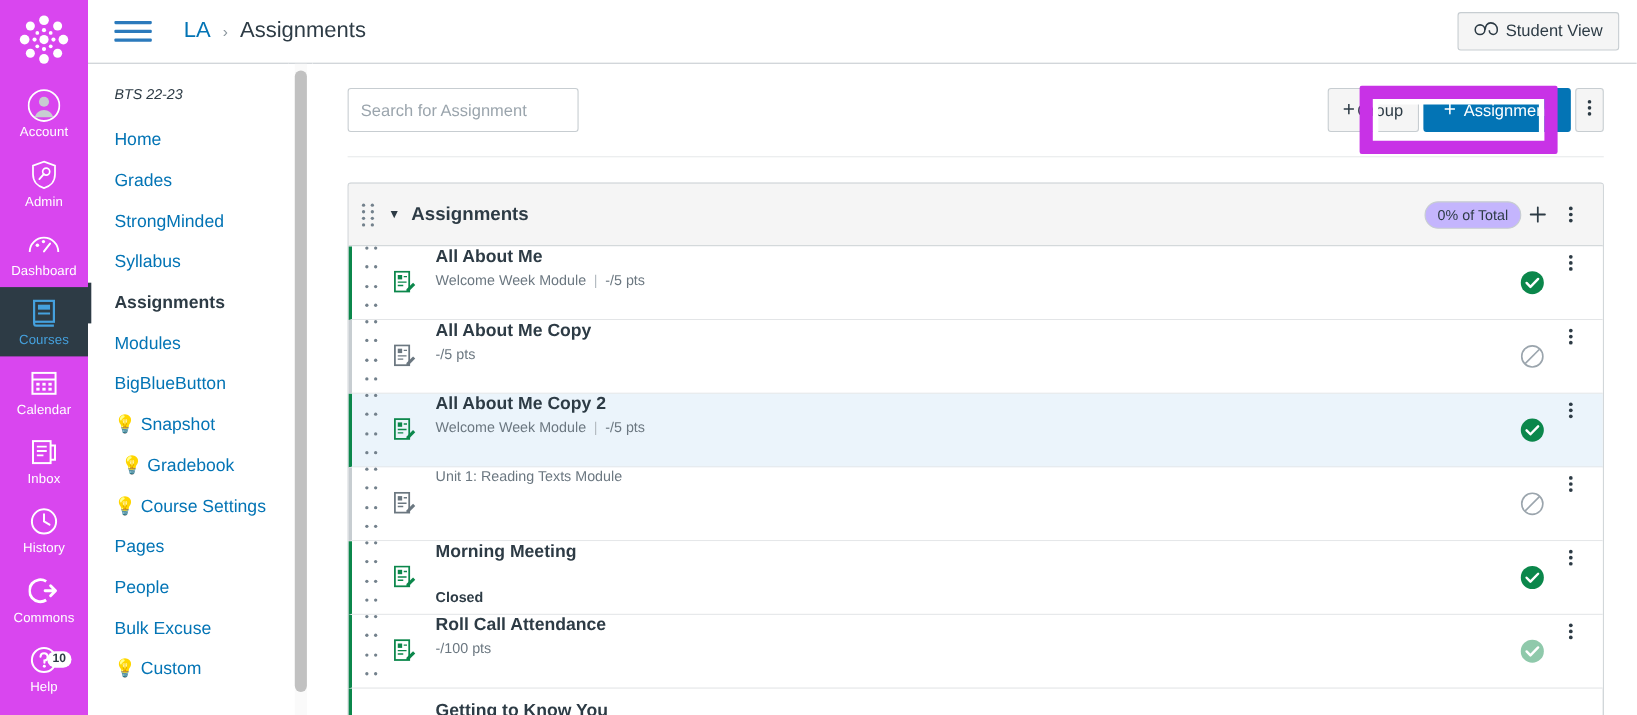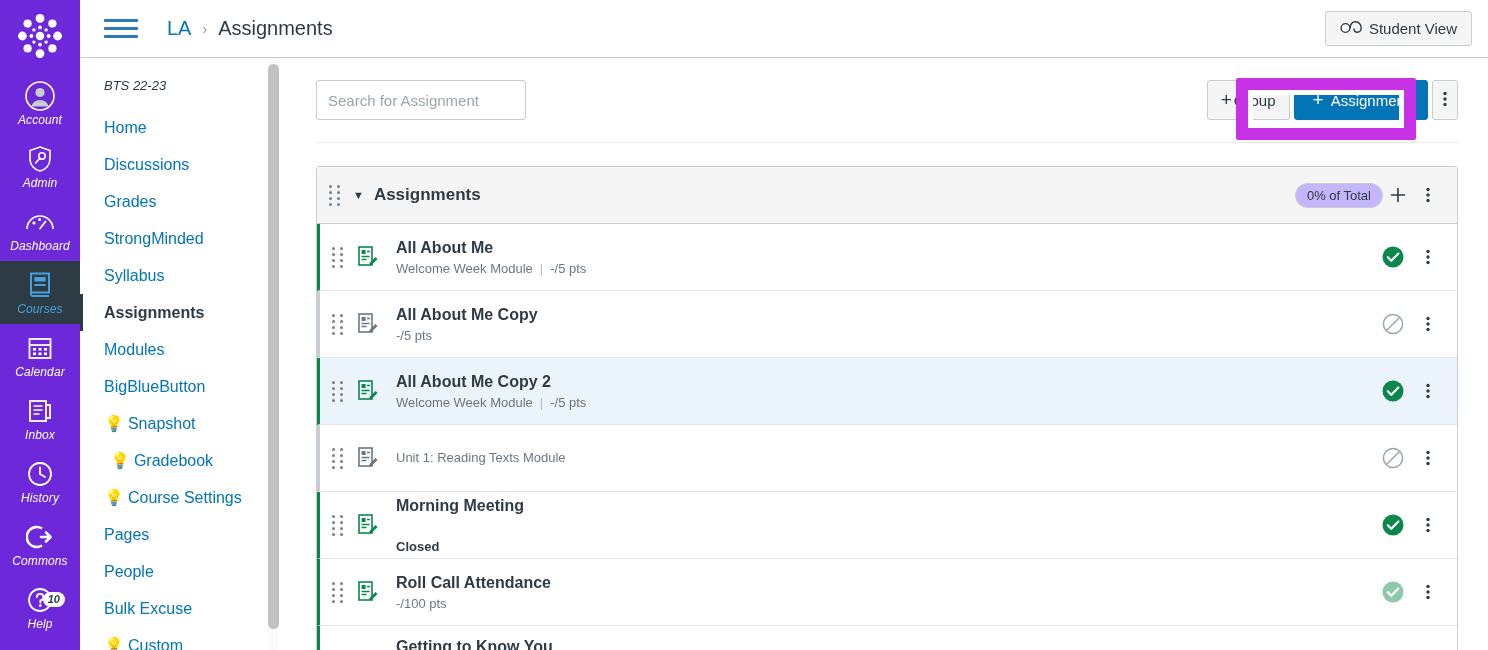--- a/index.html
+++ b/index.html
@@ -8,25 +8,24 @@
     overflow: hidden;
     font-family: "Liberation Sans", sans-serif;
     background: #ffffff;
     color: #2d3b45;
   }
   .app { display: flex; width: 1488px; height: 650px; position: relative; }
 
   
   .globalnav {
     width: 80px; height: 650px;
-    background: #6d28d9;
+    background: #d946ef;
     flex: 0 0 80px;
     display: flex; flex-direction: column; align-items: center;
     overflow: hidden;
-    font-style: italic;
   }
   .canvas-logo {
     width: 80px; height: 72px;
     display: flex; align-items: center; justify-content: center;
   }
   .gnav-item {
     width: 80px; min-height: 63px;
     display: flex; flex-direction: column; align-items: center; justify-content: center;
     gap: 2px; cursor: pointer; position: relative;
   }
@@ -161,21 +160,21 @@
   .agroup-title { font-size: 17px; font-weight: bold; color: #2D3B45; }
   .agroup-spacer { flex: 1; }
   .pill {
     border: 1px solid #C7CDD1; border-radius: 14px;
     font-size: 13px; color: #2D3B45; padding: 4px 11px; background: #c4b5fd;
   }
   .icon-btn { width: 30px; height: 30px; display: inline-flex; align-items: center; justify-content: center; cursor: pointer; color: #2D3B45; }
 
   
   .arow {
-    display: flex; align-items: center;
+    display: flex; 
     height: 67px;
     border-bottom: 1px solid #E3E5E7;
     border-left: 3px solid #C7CDD1;
     background: #fff;
     padding: 0 14px 0 12px;
   }
   .arow:last-child { border-bottom: none; }
   .arow.published { border-left-color: #0B874B; }
   .arow.selected { background: #EBF4FB; }
   .arow .rdots { margin-right: 14px; }
@@ -349,21 +348,20 @@
         </span>
         <span>Student View</span>
       </button>
     </header>
 
     <div class="body-split">
 
       <aside class="coursenav">
         <div class="term">BTS 22-23</div>
         <a class="cnav-item">Home</a>
-        <a class="cnav-item">Discussions</a>
         <a class="cnav-item">Grades</a>
         <a class="cnav-item">StrongMinded</a>
         <a class="cnav-item">Syllabus</a>
         <a class="cnav-item active">Assignments</a>
         <a class="cnav-item">Modules</a>
         <a class="cnav-item">BigBlueButton</a>
         <a class="cnav-item"><span class="bulb">💡</span><span>Snapshot</span></a>
         <a class="cnav-item indent"><span class="bulb">💡</span><span>Gradebook</span></a>
         <a class="cnav-item"><span class="bulb">💡</span><span>Course Settings</span></a>
         <a class="cnav-item">Pages</a>

